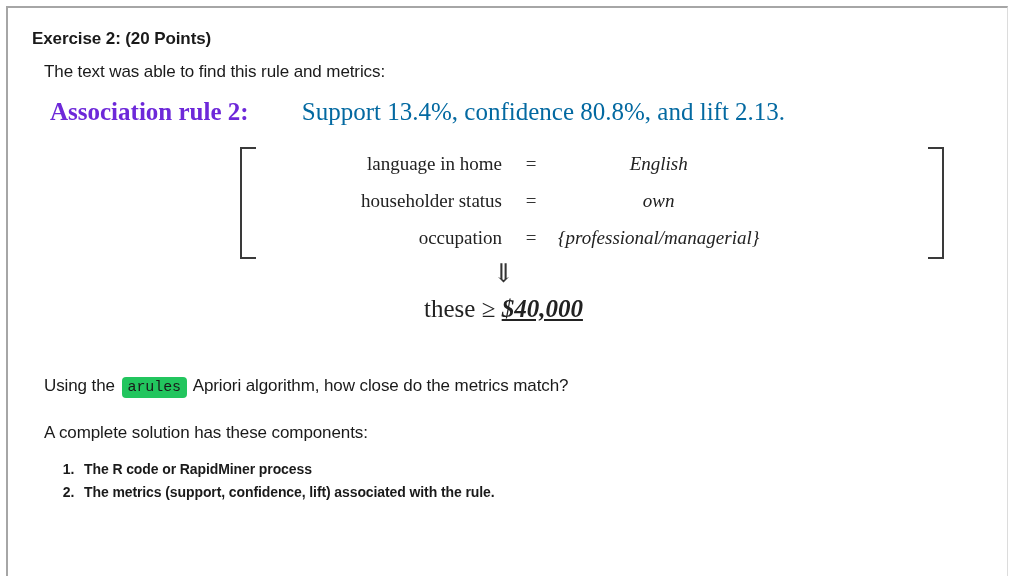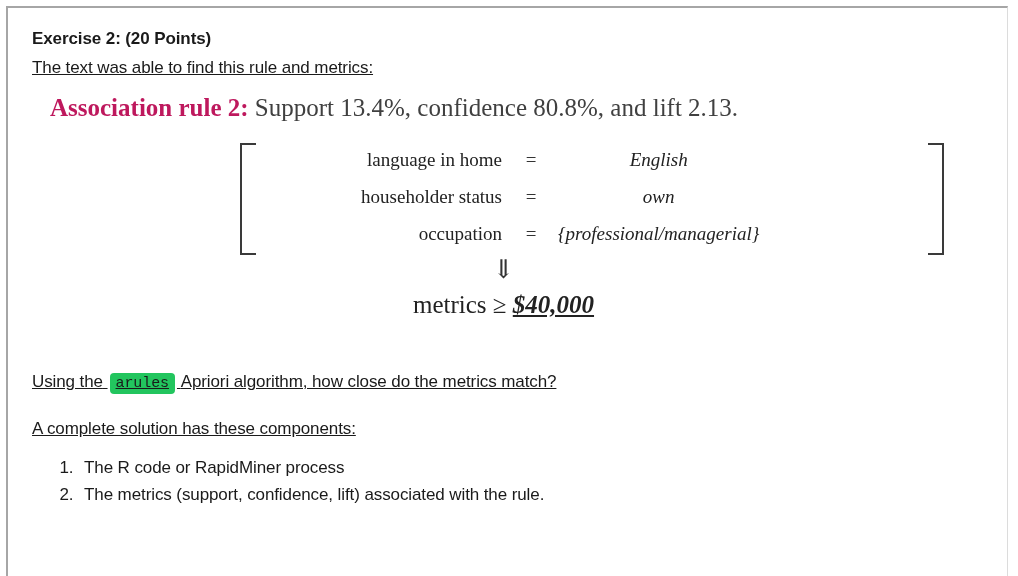--- a/index.html
+++ b/index.html
@@ -43,44 +43,44 @@
     font-size: 17px;
     font-weight: bold;
     letter-spacing: -0.1px;
     margin: 0 0 8px 0;
     line-height: 1.25;
   }
 
   .body-line {
     font-size: 17px;
     line-height: 1.3;
-    margin: 0;
+    margin: 12px;
     letter-spacing: -0.1px;
-    text-decoration: underline;
   }
 
   
   .rule-block {
     font-family: "Liberation Serif", "DejaVu Serif", serif;
     color: #222222;
     margin-top: 14px;
   }
 
   .rule-headline {
     font-size: 25px;
     padding-left: 18px;
     white-space: nowrap;
     line-height: 1.2;
   }
   .rule-headline .rule-label {
-    color: #be185d;
+    color: #6d28d9;
     font-weight: bold;
   }
   .rule-headline .rule-metrics {
-    color: #404040;
+    color: #0369a1;
+    margin-left: 47px;
   }
 
   
   .matrix-wrap {
     position: relative;
     margin: 14px 0 0 0;
     height: 118px;
   }
   .matrix {
     position: absolute;
@@ -141,23 +141,24 @@
     background: #22c55e;
     border-radius: 4px;
     padding: 2px 6px;
     margin: 0 2px;
     color: #1a1a1a;
   }
 
   ol.components {
     margin: 14px 0 4px 0;
     padding-left: 46px;
-    font-size: 17px;
+    font-size: 14px;
     line-height: 1.62;
     letter-spacing: -0.1px;
+    font-weight: bold;
   }
   ol.components li { padding-left: 6px; }
 </style>
 </head>
 <body>
 
 <div id="page-frame">
   <div id="content">
 
     <h1 class="heading">Exercise 2: (20 Points)</h1>
@@ -186,21 +187,21 @@
 
           <span class="m-key">occupation</span>
           <span class="m-eq">=</span>
           <span class="m-val">{professional/managerial}</span>
         </div>
       </div>
 
       <div class="implies">⇓</div>
 
       <div class="consequent">
-        <span>metrics</span>
+        <span>these</span>
         <span>≥</span>
         <span class="amount">$40,000</span>
       </div>
 
     </div>
 
     <p class="body-line prose-1">
       <span>Using the</span>
       <code class="inline-code">arules</code>
       <span>Apriori algorithm, how close do the metrics match?</span>

